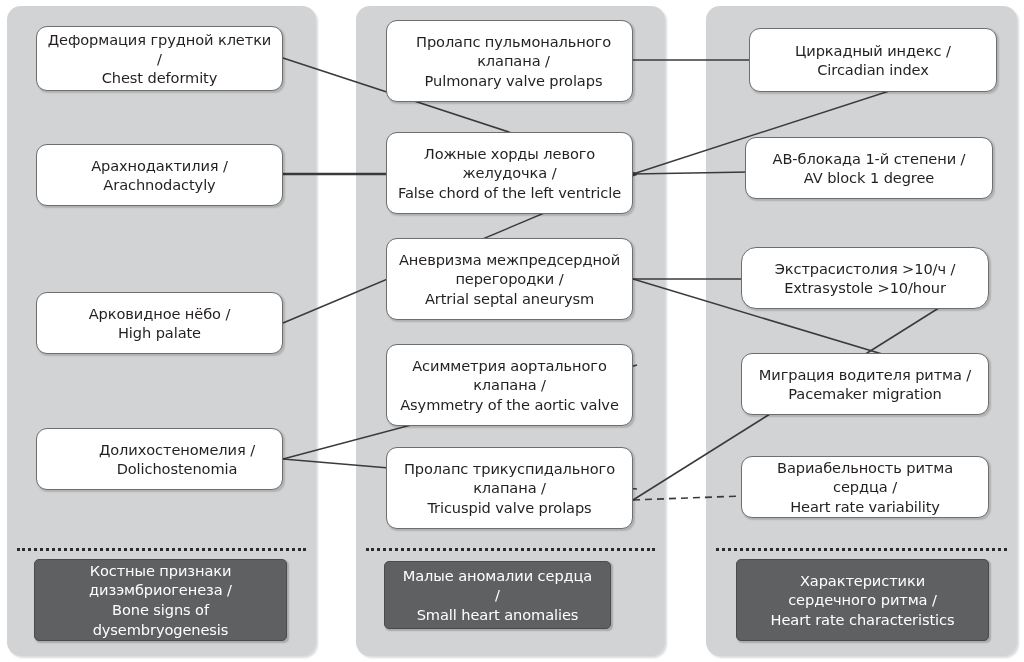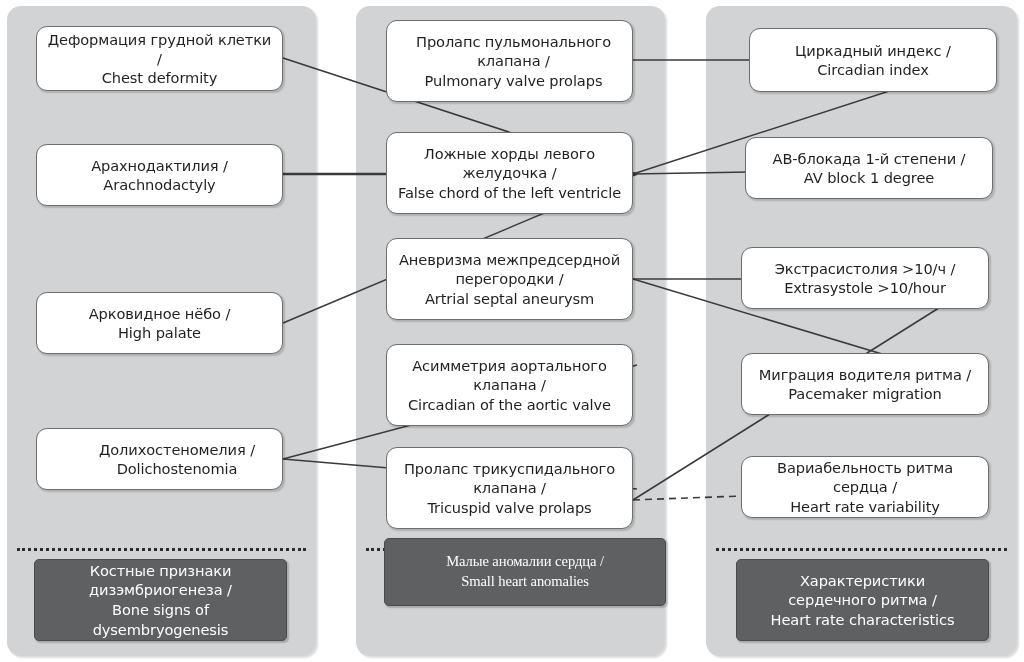--- a/index.html
+++ b/index.html
@@ -171,54 +171,54 @@
       <span>Аневризма межпредсердной</span><br>
       <span>перегородки /</span><br>
       <span>Artrial septal aneurysm</span>
     </span>
   </div>
 
   <div class="node" style="left:386px; top:344px; width:247px; height:82px;">
     <span class="txt">
       <span>Асимметрия аортального</span><br>
       <span>клапана /</span><br>
-      <span>Circadian of the aortic valve</span>
+      <span>Asymmetry of the aortic valve</span>
     </span>
   </div>
 
   <div class="node" style="left:386px; top:447px; width:247px; height:82px;">
     <span class="txt">
       <span>Пролапс трикуспидального</span><br>
       <span>клапана /</span><br>
       <span>Tricuspid valve prolaps</span>
     </span>
   </div>
 
-  <div class="footer-node" style="left:384px; top:538px; width:282px; height:68px;font-family:Liberation Serif, serif;">
+  <div class="footer-node" style="left:384px; top:561px; width:227px; height:68px;">
     <span class="txt">
       <span>Малые аномалии сердца /</span><br>
       <span>Small heart anomalies</span>
     </span>
   </div>
 
   <div class="node" style="left:737px; top:28px; width:248px; height:64px;margin-left:12px;">
     <span class="txt">
       <span>Циркадный индекс /</span><br>
       <span>Circadian index</span>
     </span>
   </div>
 
   <div class="node" style="left:745px; top:137px; width:248px; height:62px;">
     <span class="txt">
       <span>АВ-блокада 1-й степени /</span><br>
       <span>AV block 1 degree</span>
     </span>
   </div>
 
-  <div class="node" style="left:741px; top:247px; width:248px; height:62px;">
+  <div class="node" style="left:741px; top:247px; width:248px; height:62px;border-radius:15px;">
     <span class="txt">
       <span>Экстрасистолия &gt;10/ч /</span><br>
       <span>Extrasystole &gt;10/hour</span>
     </span>
   </div>
 
   <div class="node" style="left:741px; top:353px; width:248px; height:62px;">
     <span class="txt">
       <span>Миграция водителя ритма /</span><br>
       <span>Pacemaker migration</span>

